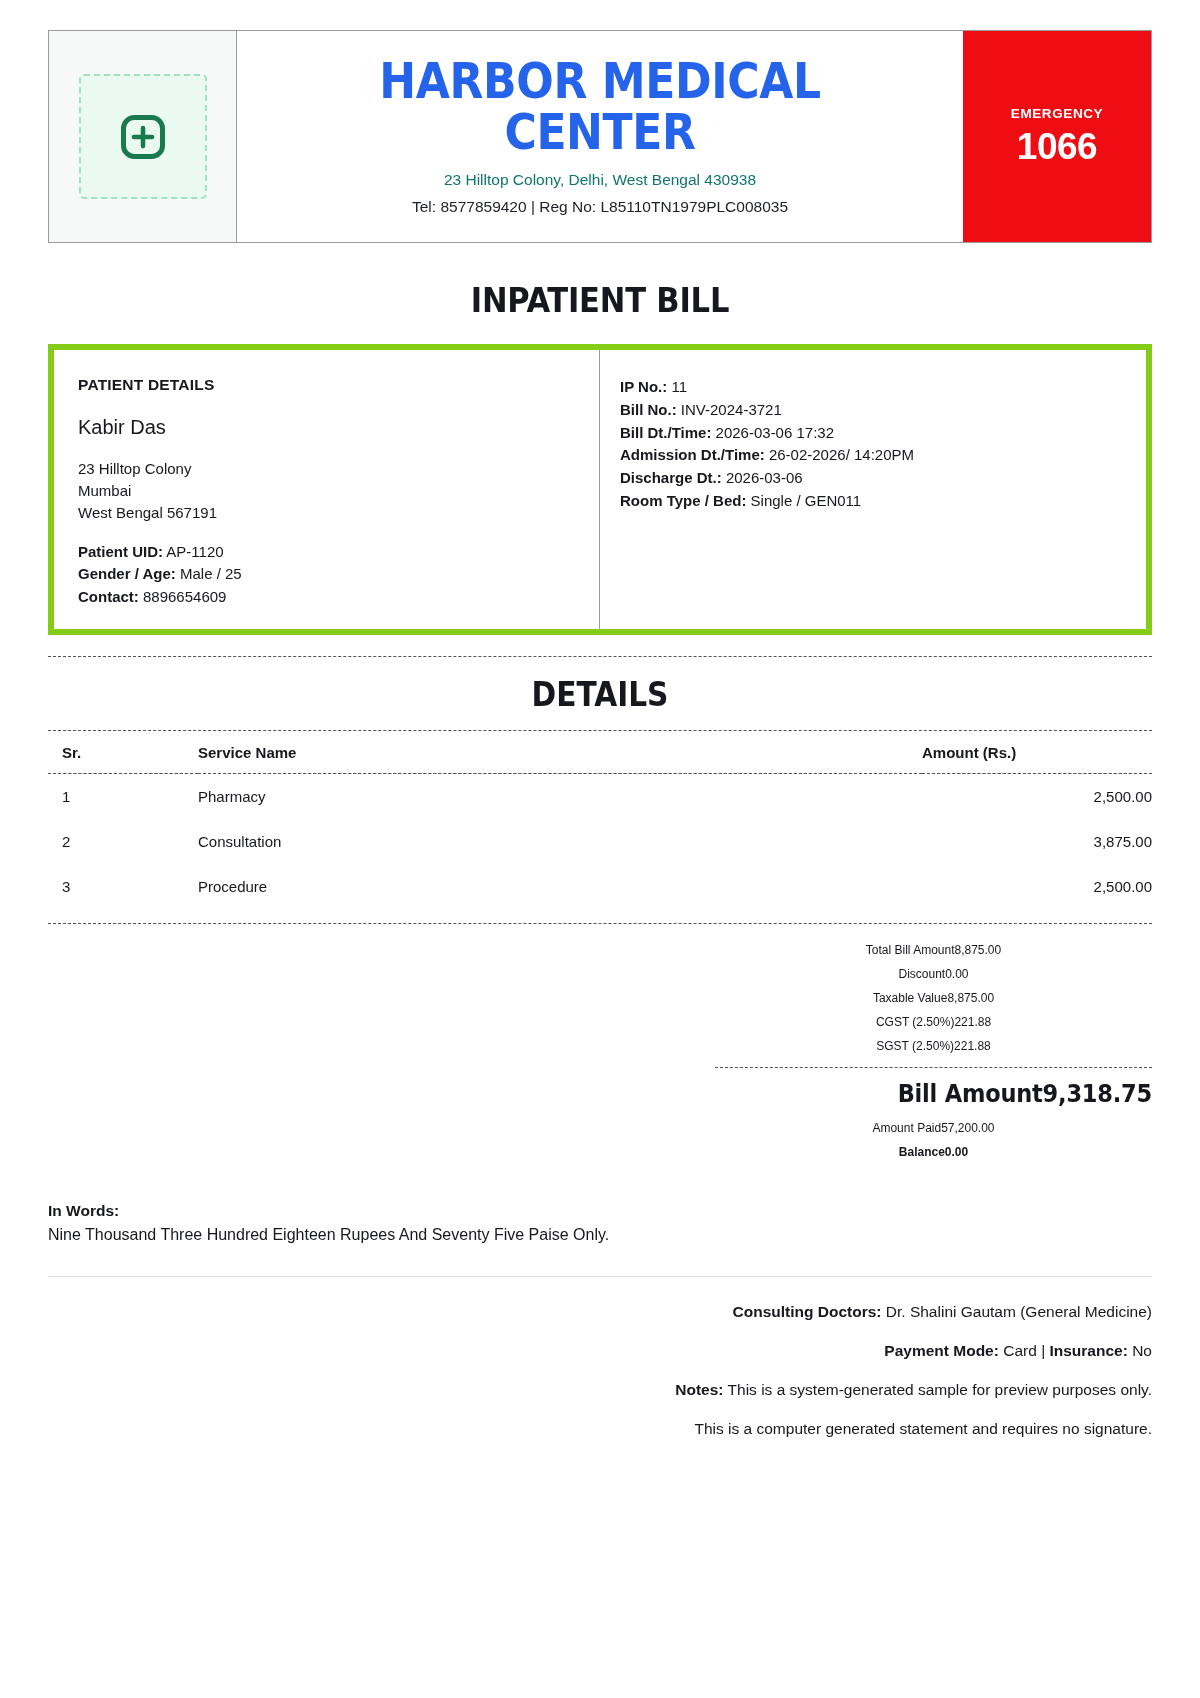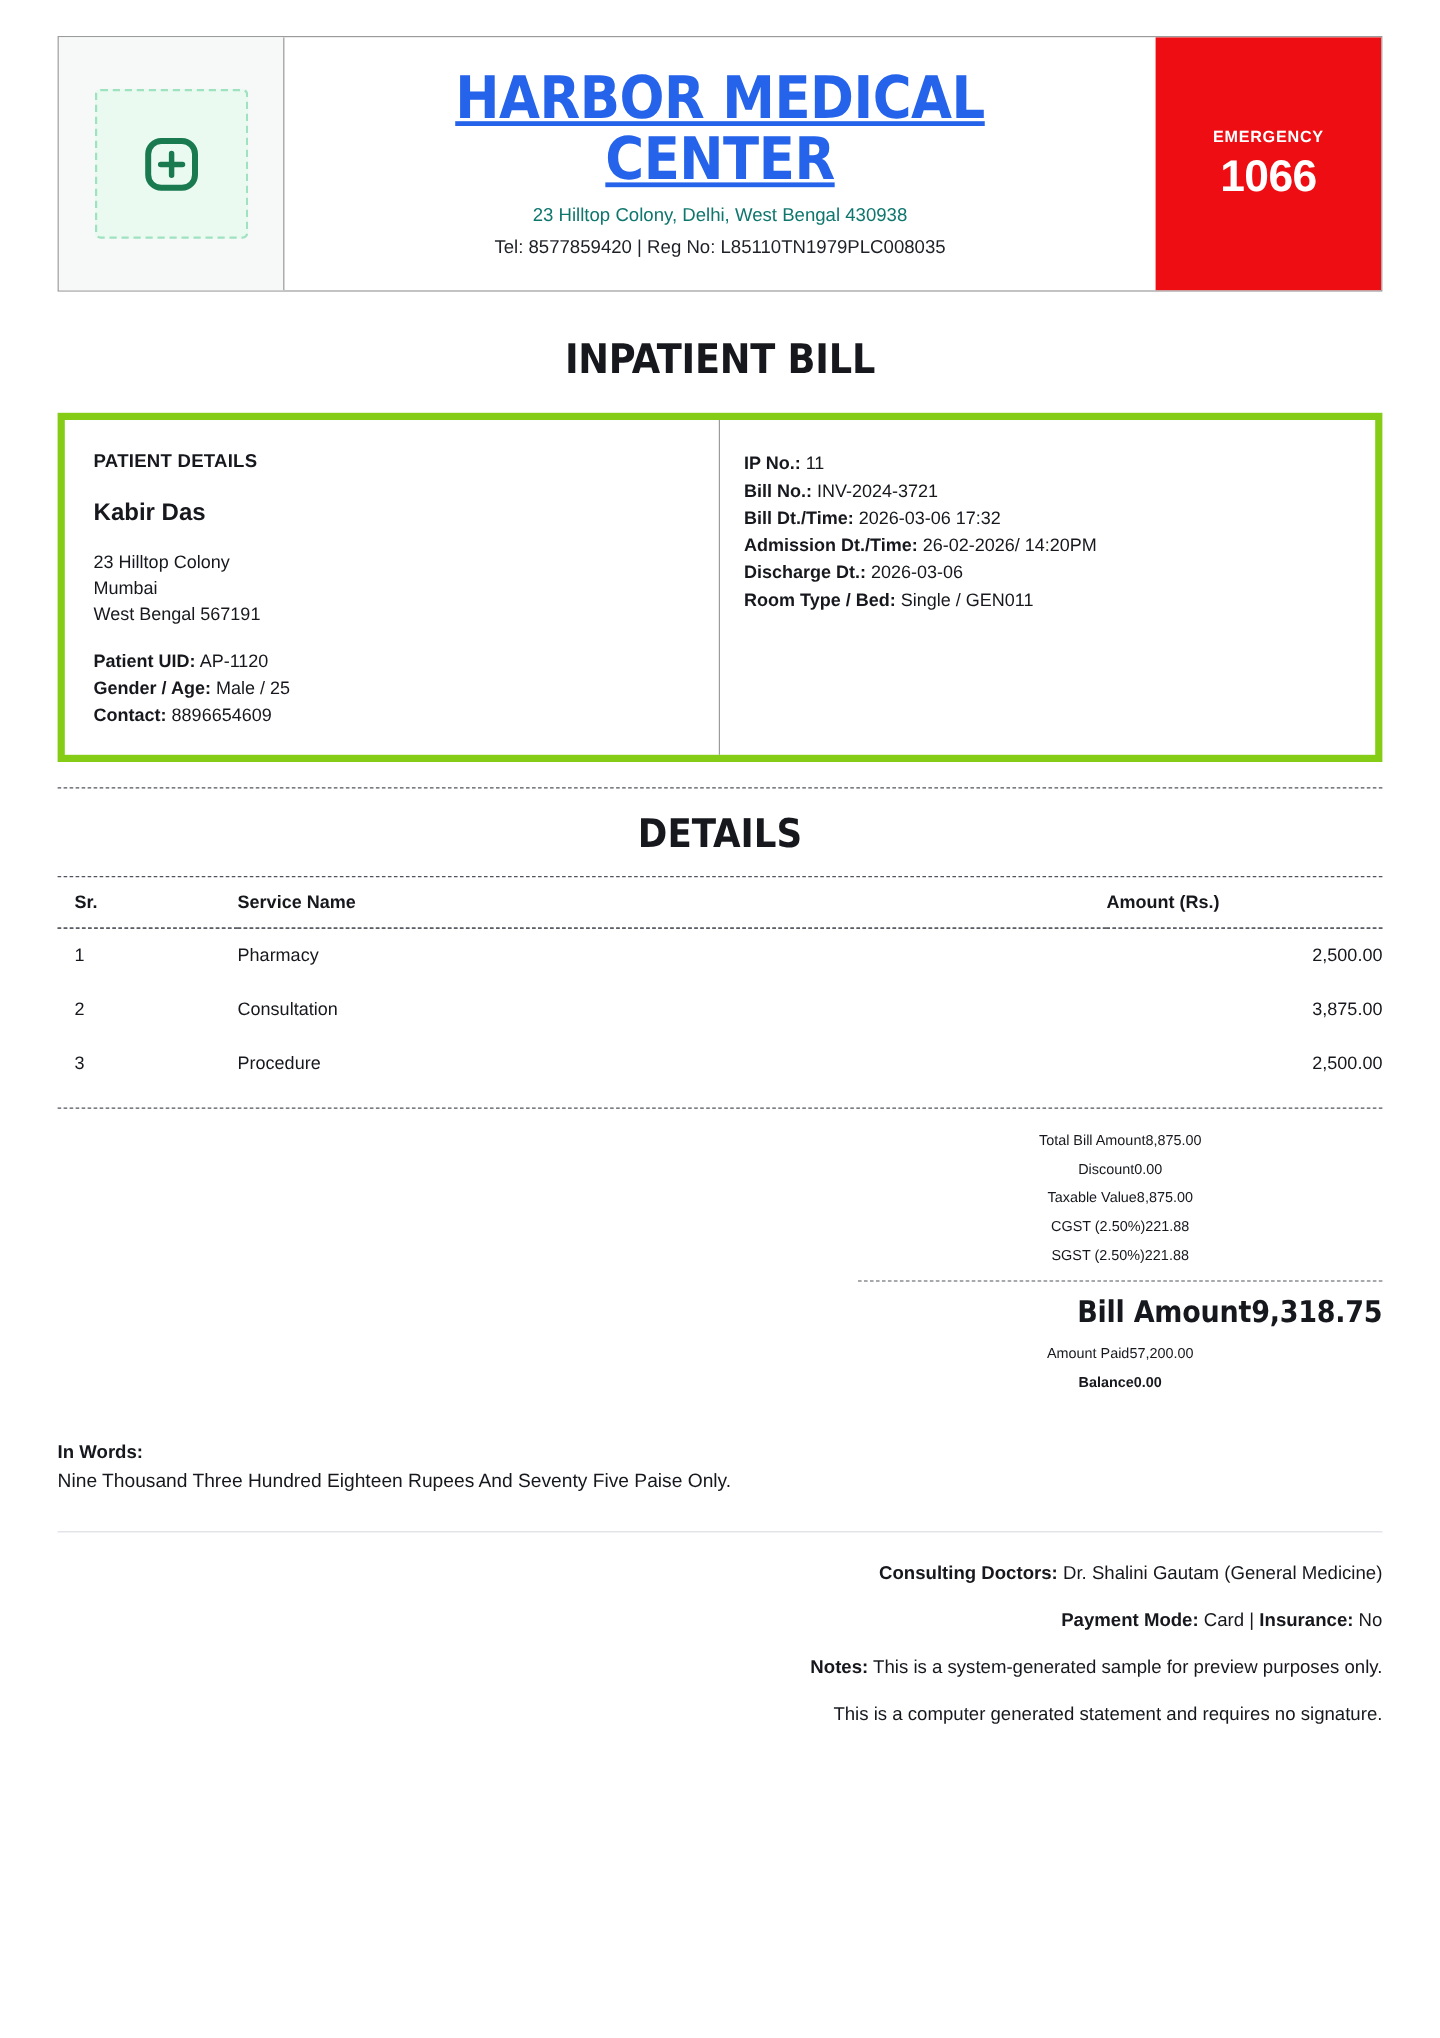--- a/index.html
+++ b/index.html
@@ -43,21 +43,20 @@
   }
   .hosp-name {
     font-family: "Liberation Sans Narrow","DejaVu Sans Condensed","Liberation Sans", sans-serif;
     font-weight: 700;
     font-size: 49px;
     line-height: 1.04;
     letter-spacing: -0.4px;
     color: #2563eb;
     text-align: center;
     max-width: 560px;
-    text-decoration: underline;
   }
   .hosp-addr {
     font-size: 15.5px;
     color: #0f766e;
     margin-top: 13px;
     text-align: center;
   }
   .hosp-tel {
     font-size: 15.5px;
     color: #1d2026;
@@ -111,21 +110,21 @@
     padding: 26px 0 20px 20px;
   }
   .pd-heading {
     font-size: 15.5px;
     font-weight: 700;
     letter-spacing: 0.2px;
     margin-bottom: 22px;
   }
   .pd-name {
     font-size: 20px;
-    font-weight: 700;
+    font-weight: 400;
     margin-bottom: 19px;
   }
   .pd-addr-line { font-size: 15px; line-height: 1.48; }
   .pd-gap { height: 16px; }
   .kv { font-size: 15px; line-height: 1.52; }
   .kv b { font-weight: 700; }
   .meta-line { font-size: 15px; line-height: 1.52; }
   .meta-line b { font-weight: 700; }
 
   

